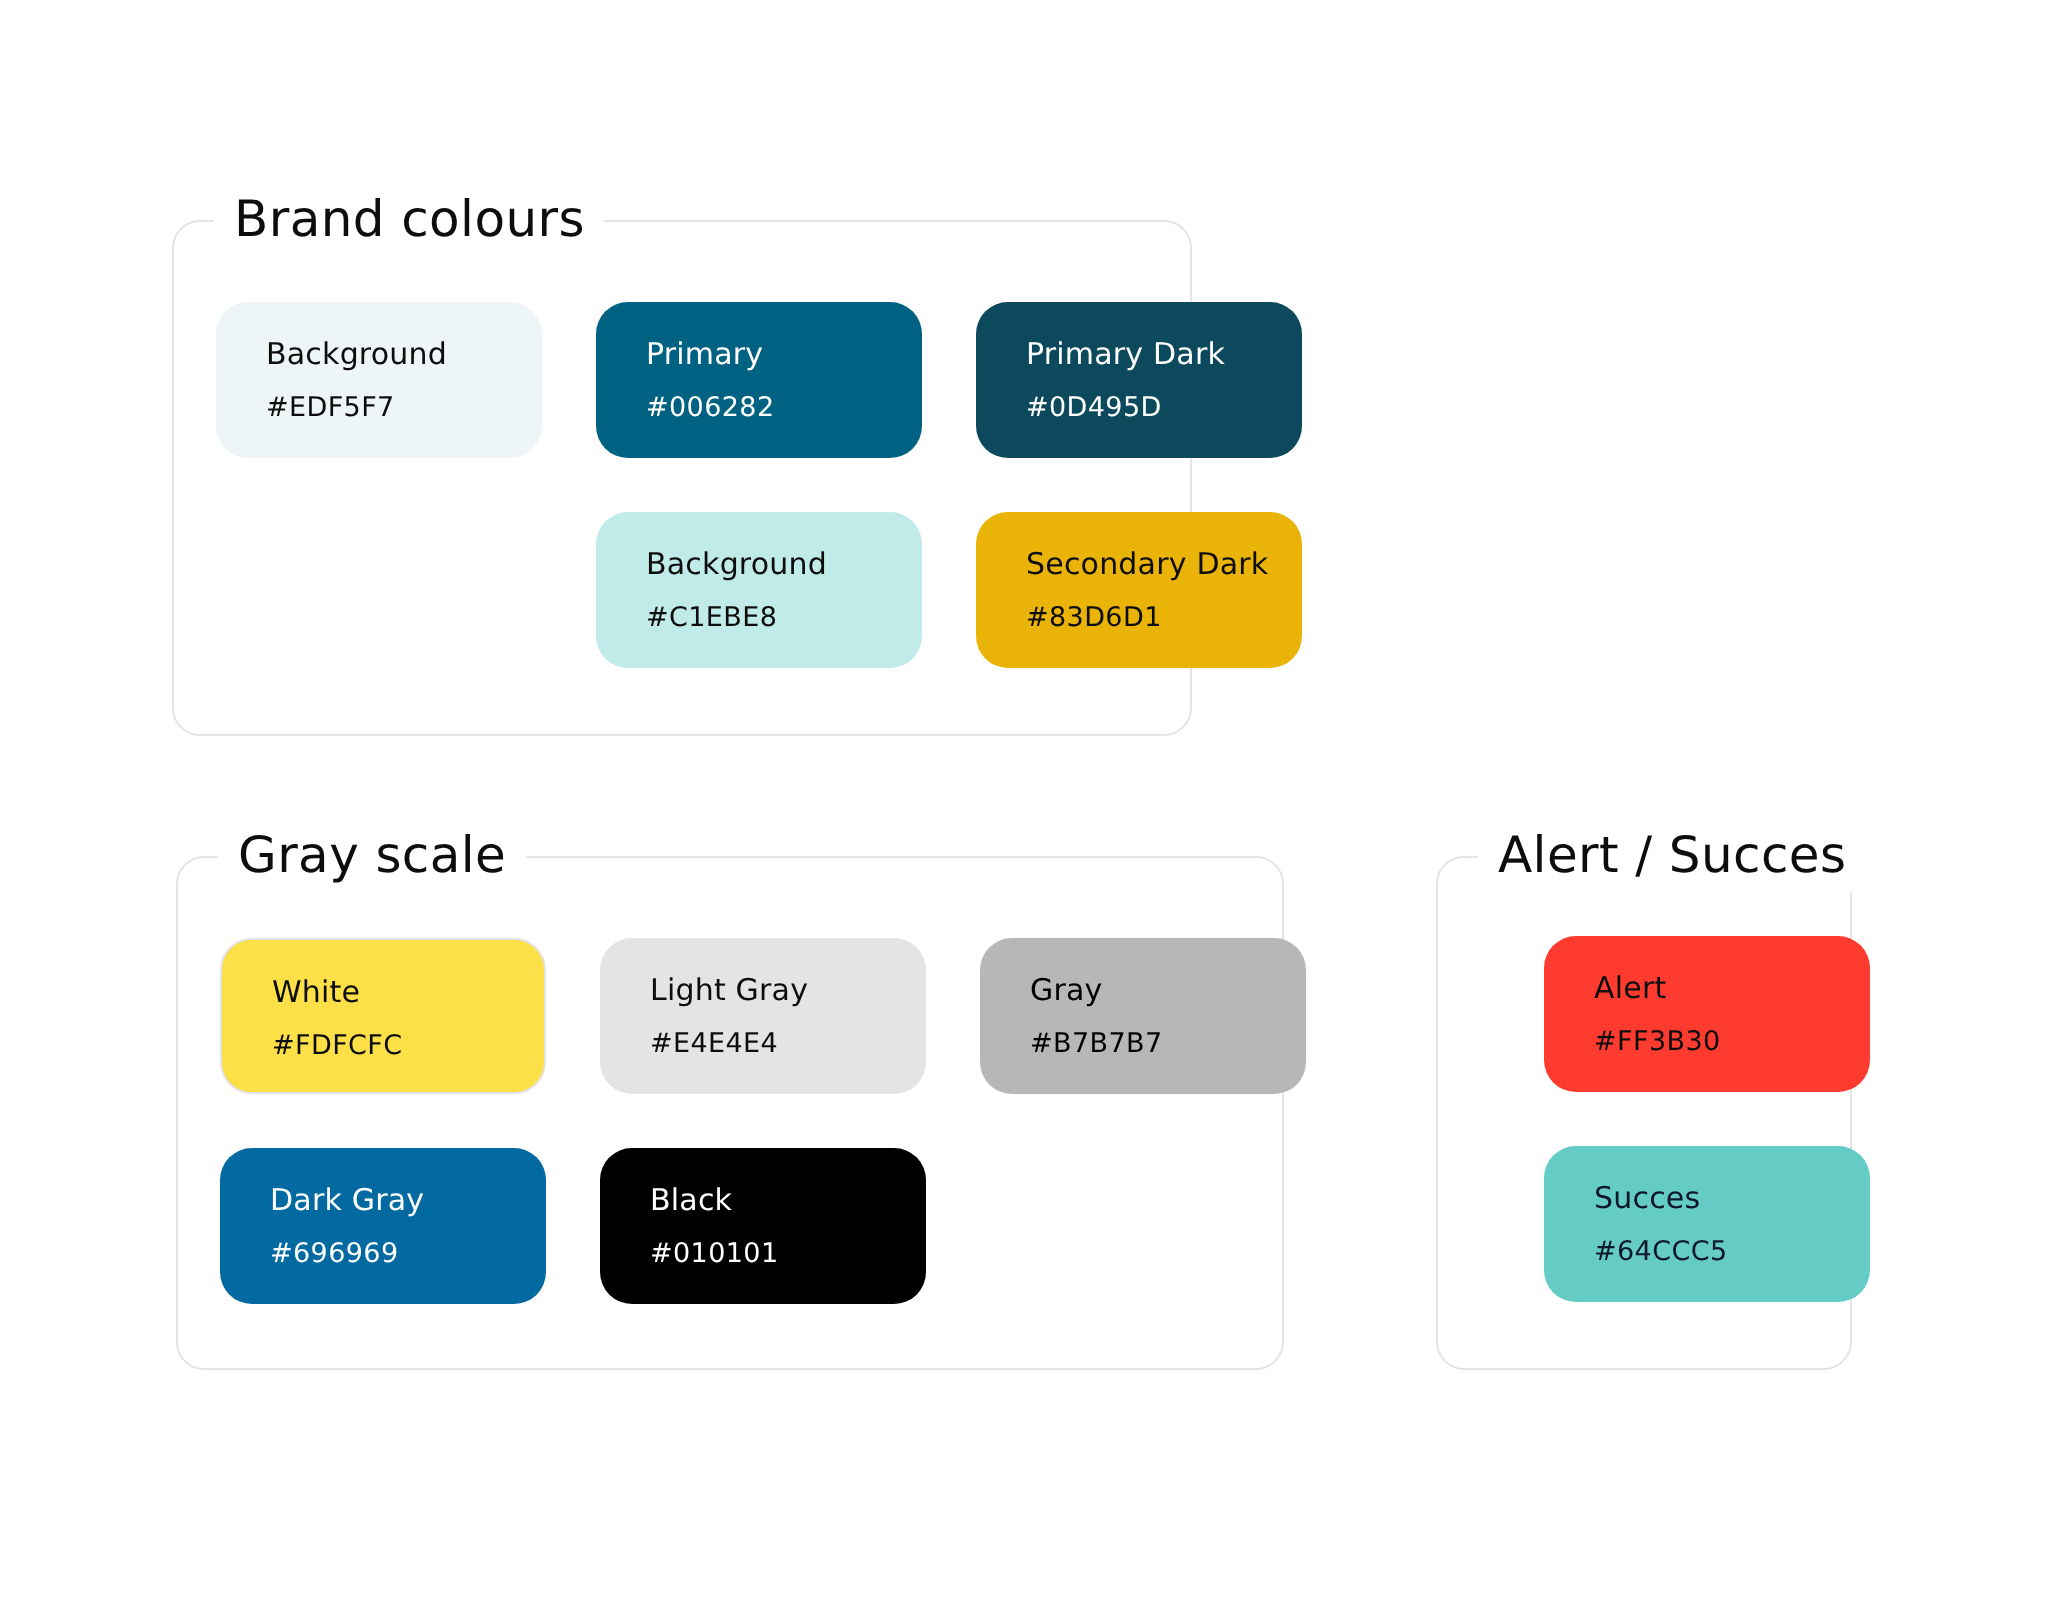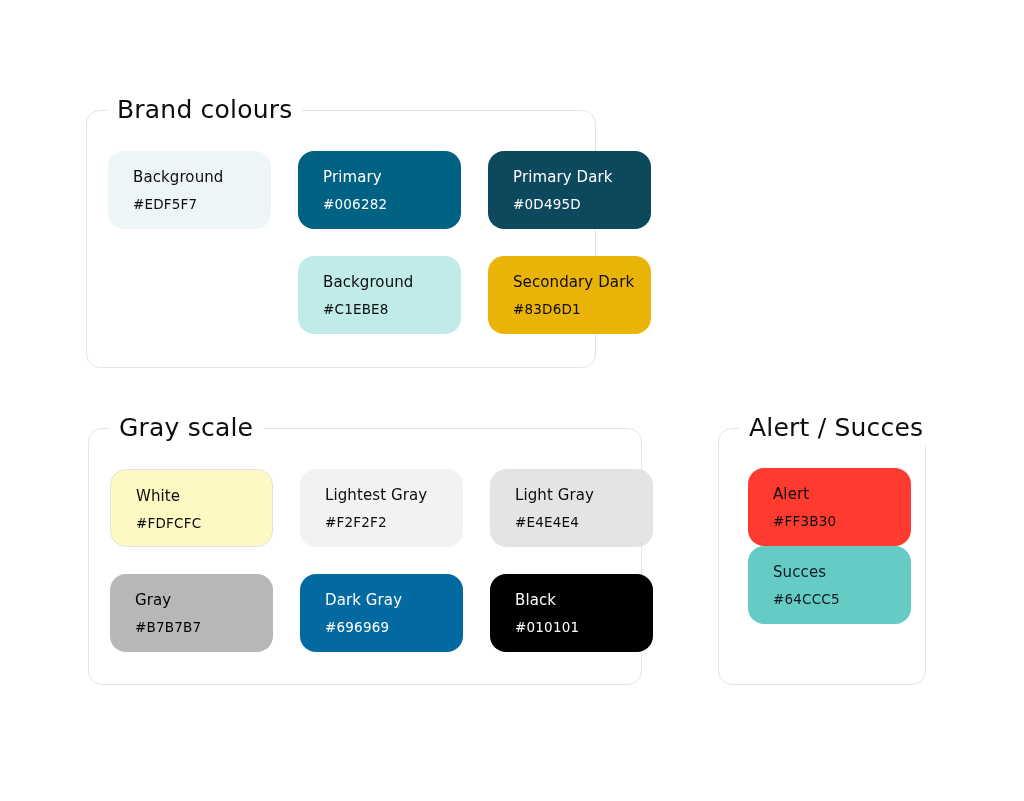--- a/index.html
+++ b/index.html
@@ -20,21 +20,21 @@
   
   .panel {
     position: absolute;
     box-sizing: border-box;
     border: 1.5px solid #e4e4e4;
     border-radius: 14px;
     background: #ffffff;
   }
   #panel-brand { left: 86px;  top: 110px; width: 510px; height: 258px; }
   #panel-gray  { left: 88px;  top: 428px; width: 554px; height: 257px; }
-  #panel-alert { left: 718px; top: 428px; width: 208px; height: 257px; }
+  #panel-alert { left: 718px; top: 428px; width: 208px; height: 257px; padding-left: 24px; }
 
   .legend {
     position: absolute;
     top: -19px;
     left: 20px;
     margin: 0;
     padding: 0 10px;
     background: #ffffff;
     font-size: 25px;
     line-height: 36px;
@@ -49,20 +49,21 @@
     grid-template-columns: repeat(3, 163px);
     grid-auto-rows: 78px;
     column-gap: 27px;
     row-gap: 27px;
     margin: 40px 0 0 21px;
   }
 
   .swatch-col {
     display: flex;
     flex-direction: column;
+    gap: 27px;
     margin: 39px 0 0 29px;
   }
 
   .swatch {
     box-sizing: border-box;
     width: 163px;
     height: 78px;
     border-radius: 16px;
     padding: 17px 10px 0 25px;
     overflow: hidden;
@@ -116,27 +117,23 @@
       <div class="swatch" style="background-color: #eab308; color: rgb(13, 13, 13);">
         <div class="swatch-label">Secondary Dark</div>
         <div class="swatch-hex">#83D6D1</div>
       </div>
     </div>
   </section>
 
   <section class="panel" id="panel-gray">
     <h2 class="legend">Gray scale</h2>
     <div class="swatch-grid">
-      <div class="swatch bordered" style="background-color: #fef9c3; color: rgb(13, 13, 13);">
+      <div class="swatch bordered" style="background-color: #fde047; color: rgb(13, 13, 13);">
         <div class="swatch-label">White</div>
         <div class="swatch-hex">#FDFCFC</div>
-      </div>
-      <div class="swatch" style="background-color: rgb(242, 242, 242); color: rgb(13, 13, 13);">
-        <div class="swatch-label">Lightest Gray</div>
-        <div class="swatch-hex">#F2F2F2</div>
       </div>
       <div class="swatch" style="background-color: rgb(228, 228, 228); color: rgb(13, 13, 13);">
         <div class="swatch-label">Light Gray</div>
         <div class="swatch-hex">#E4E4E4</div>
       </div>
       <div class="swatch" style="background-color: rgb(183, 183, 183); color: #000000;">
         <div class="swatch-label">Gray</div>
         <div class="swatch-hex">#B7B7B7</div>
       </div>
       <div class="swatch" style="background-color: #0369a1; color: rgb(255, 255, 255);">

